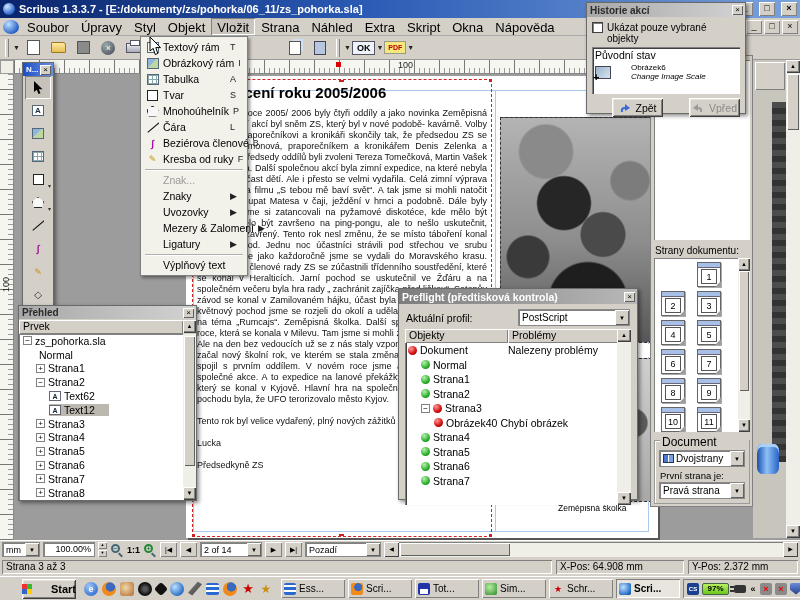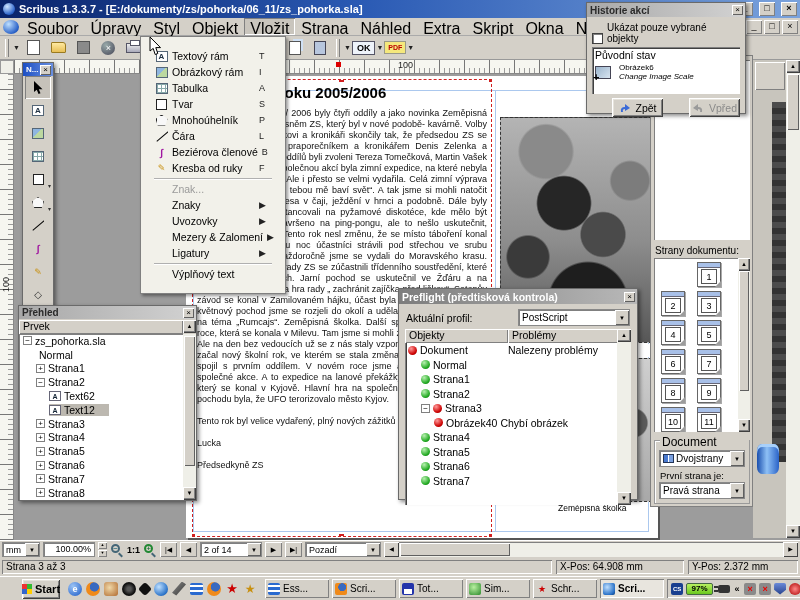--- a/index.html
+++ b/index.html
@@ -9,21 +9,21 @@
 .out{box-shadow:inset 1px 1px 0 #fff,inset -1px -1px 0 #404040,inset 2px 2px 0 #e6e3dc,inset -2px -2px 0 #808080;background:#d4d0c8;margin-left:20px;}
 .out1{box-shadow:inset 1px 1px 0 #fff,inset -1px -1px 0 #808080;background:#d4d0c8;}
 .in1{box-shadow:inset 1px 1px 0 #808080,inset -1px -1px 0 #fff;}
 
 #titlebar{left:0;top:0;width:800px;height:18px;background:linear-gradient(90deg,#0a246a,#2a5ab4 45%,#7aa2dc);display:flex;align-items:center;gap:4px;padding:0 3px;color:#fff;font-weight:bold;font-size:11px;}
 #app-icon{width:12px;height:12px;border-radius:50%;background:radial-gradient(circle at 35% 30%,#cfe6ff,#2a62c8 70%,#0a2f7a);}
 #titlebar .title-text{flex:1;white-space:nowrap;overflow:hidden;}
 .wbtn{width:16px;height:14px;font-size:9px;line-height:12px;text-align:center;color:#000;margin-left:2px;}
 #menubar{left:0;top:18px;width:800px;height:18px;background:#d4d0c8;display:flex;align-items:stretch;border-bottom:1px solid #aaa;}
 #menubar .mico{width:16px;height:14px;margin:2px 2px 0 3px;border-radius:50%;background:radial-gradient(circle at 35% 30%,#bfe0ff,#2a62c8 70%,#0a2f7a);}
-.menu-top{padding:2px 6px;font-size:16px;cursor:default;}
+.menu-top{padding:2px 6px;font-size:13px;cursor:default;}
 .menu-top.open{box-shadow:inset 1px 1px 0 #808080,inset -1px -1px 0 #fff;background:#c9c5bd;}
 #mdi-buttons{margin-left:auto;display:flex;align-items:center;padding-right:2px;}
 #toolbar{left:0;top:36px;width:800px;height:24px;background:#d4d0c8;display:flex;align-items:center;padding:0 2px;border-bottom:1px solid #999;}
 .grip{width:4px;height:18px;margin:0 3px;box-shadow:inset 1px 0 0 #fff,inset -1px 0 0 #808080;}
 .tbi{width:23px;height:20px;display:flex;align-items:center;justify-content:center;margin:0 1px;position:relative;}
 .tb-new{width:13px;height:15px;background:#fff;border:1px solid #555;}
 .tb-open{width:15px;height:11px;background:linear-gradient(#ffe9a0,#e8bf56);border:1px solid #9a7a20;border-radius:1px 3px 1px 1px;}
 .tb-save{width:13px;height:13px;background:#8a8a8a;border:1px solid #555;}
 .tb-close{width:14px;height:14px;border-radius:50%;background:radial-gradient(circle at 35% 30%,#9aa,#445);color:#fff;font-size:9px;line-height:14px;text-align:center;}
 .tb-print{width:15px;height:10px;background:linear-gradient(#eee,#aab);border:1px solid #556;position:relative;}
@@ -69,35 +69,35 @@
 .icn-img{display:inline-block;width:12px;height:11px;border:1px solid #567;background:linear-gradient(135deg,#8fb6e0 0 45%,#bcd8a0 46%);}
 .icn-table{display:inline-block;width:12px;height:11px;border:1px solid #567;background-color:#fff;background-image:repeating-linear-gradient(90deg,#8aa 0 1px,transparent 1px 4px),repeating-linear-gradient(0deg,#8aa 0 1px,transparent 1px 4px);}
 .icn-shape{display:inline-block;width:11px;height:11px;border:1px solid #222;background:#fff;}
 .icn-poly{display:inline-block;width:12px;height:11px;background:#f8f8f8;clip-path:polygon(50% 0,100% 40%,81% 100%,19% 100%,0 40%);box-shadow:inset 0 0 0 1px #222;}
 .icn-line{display:inline-block;width:12px;height:11px;position:relative;overflow:hidden;}
 .icn-line::after{content:"";position:absolute;left:-1px;top:5px;width:15px;height:1px;background:#000;transform:rotate(-40deg);}
 .icn-bez{color:#a016a0;font-size:10px;font-weight:bold;}
 .icn-free{color:#c89010;font-size:9px;}
 .icn-rot{color:#333;font-size:10px;}
 
-#insert-menu{left:140px;top:36px;width:146px;background:#f2f1ea;border:1px solid #808080;box-shadow:2px 2px 3px rgba(0,0,0,.4);padding:11px;z-index:40;position:absolute;}
+#insert-menu{left:140px;top:36px;width:108px;background:#f2f1ea;border:1px solid #808080;box-shadow:2px 2px 3px rgba(0,0,0,.4);padding:2px;z-index:40;position:absolute;}
 .menu-item{height:16px;display:flex;align-items:center;gap:4px;padding:0 3px;font-size:10.5px;white-space:nowrap;}
 .menu-item .mi-icon{width:13px;flex:0 0 13px;display:inline-flex;align-items:center;justify-content:center;}
 .menu-item .mi-label{flex:1;}
 .menu-item .mi-extra{width:12px;font-size:9px;color:#222;}
 .menu-item.disabled .mi-label{color:#9a9a9a;}
 .menu-sep{height:1px;background:#b0b0b0;margin:2px 2px;box-shadow:0 1px 0 #fff;}
 #cursor{left:149px;top:37px;z-index:50;position:absolute;}
 
 #history{left:586px;top:2px;width:160px;height:112px;z-index:30;}
-#history .chkrow{display:flex;align-items:flex-end;gap:4px;padding:5px 5px 3px 5px;font-size:10px;}
+#history .chkrow{display:flex;align-items:flex-start;gap:4px;padding:5px 5px 3px 5px;font-size:10px;}
 .chk{width:11px;height:11px;background:#fff;box-shadow:inset 1px 1px 0 #808080,inset -1px -1px 0 #fff;border:1px solid #404040;}
 #history .list{margin:0 5px;height:47px;background:#fff;box-shadow:inset 1px 1px 0 #808080,inset 2px 2px 0 #404040,inset -1px -1px 0 #fff;padding:2px 3px;overflow:hidden;}
 #history .lhead{font-size:10.5px;}
-#history .hitem{display:flex;gap:8px;margin-top:2px;align-items:center;}
+#history .hitem{display:flex;gap:20px;margin-top:2px;align-items:center;}
 .hist-icon{width:16px;height:13px;background:linear-gradient(135deg,#9ab4cc,#d8e4f0);border:1px solid #445;position:relative;}
 .hist-icon::after{content:"+";position:absolute;left:-3px;bottom:-5px;font-size:11px;font-weight:bold;color:#000;}
 #history .htxt{font-size:8px;line-height:9px;}
 #history .htxt .act{font-style:italic;}
 #history .btnrow{display:flex;gap:6px;padding:4px 5px;}
 .hbtn{flex:1;height:19px;display:flex;align-items:center;justify-content:center;gap:4px;font-size:10.5px;}
 .hbtn.disabled{color:#8a8a8a;}
 
 #preflight{left:398px;top:288px;width:240px;height:212px;z-index:25;}
 #preflight .ptitle{height:15px;font-size:10.5px;}
@@ -157,21 +157,21 @@
 .mag.plus i{border-color:#283;color:#062;}
 .mag::after{content:"";position:absolute;right:1px;bottom:1px;width:5px;height:2px;background:#467;transform:rotate(45deg);}
 .nvb{width:17px;height:15px;font-size:7px;display:flex;align-items:center;justify-content:center;}
 #hscroll{flex:1;height:15px;background:#efefe8;box-shadow:inset 1px 1px 0 #808080;position:relative;}
 #hscroll .sthumb{top:1px;height:13px;left:16px;width:110px;}
 #hscroll .ar{position:absolute;top:0;width:15px;height:15px;font-size:6px;line-height:15px;text-align:center;background:#d4d0c8;box-shadow:inset 1px 1px 0 #fff,inset -1px -1px 0 #404040;}
 #statusbar{left:0;top:558px;width:800px;height:18px;background:#d4d0c8;position:absolute;}
 .stfield{position:absolute;top:2px;height:14px;font-size:10px;padding:1px 4px;box-shadow:inset 1px 1px 0 #808080,inset -1px -1px 0 #fff;white-space:nowrap;}
 
 #taskbar{left:0;top:576px;width:800px;height:24px;background:#d4d0c8;border-top:1px solid #fff;display:flex;align-items:center;gap:3px;padding:0 2px;position:absolute;}
-#start-btn{width:54px;height:20px;display:flex;align-items:center;justify-content:center;gap:3px;font-weight:bold;font-size:11px;}
+#start-btn{width:54px;height:20px;display:flex;align-items:center;justify-content:center;gap:19px;font-weight:bold;font-size:11px;}
 .winflag{width:10px;height:10px;display:grid;grid-template-columns:5px 5px;grid-template-rows:5px 5px;}
 .winflag span:nth-child(1){background:#e33;}.winflag span:nth-child(2){background:#3b3;}
 .winflag span:nth-child(3){background:#36c;}.winflag span:nth-child(4){background:#fc0;}
 .tsep{width:2px;height:18px;box-shadow:inset 1px 0 0 #808080,inset -1px 0 0 #fff;}
 #quicklaunch{display:flex;gap:4px;align-items:center;padding:0 2px;}
 .ql{width:14px;height:14px;display:inline-flex;align-items:center;justify-content:center;font-size:10px;border-radius:3px;}
 .ql-ie-icon{background:radial-gradient(circle at 35% 30%,#9cc4f5,#1a5ac8);color:#fff;font-size:9px;font-weight:bold;border-radius:50%;}
 .ql-firefox-icon,.ql-firefox2-icon{background:radial-gradient(circle at 60% 35%,#3a6ac0 35%,#f08a1a 40%);border-radius:50%;}
 .ql-paint-icon{background:radial-gradient(circle at 40% 40%,#f0d8a8,#b06a30);border-radius:3px;}
 .ql-media-player-icon{background:radial-gradient(circle at 50% 50%,#555 20%,#111 60%);border-radius:50%;}

